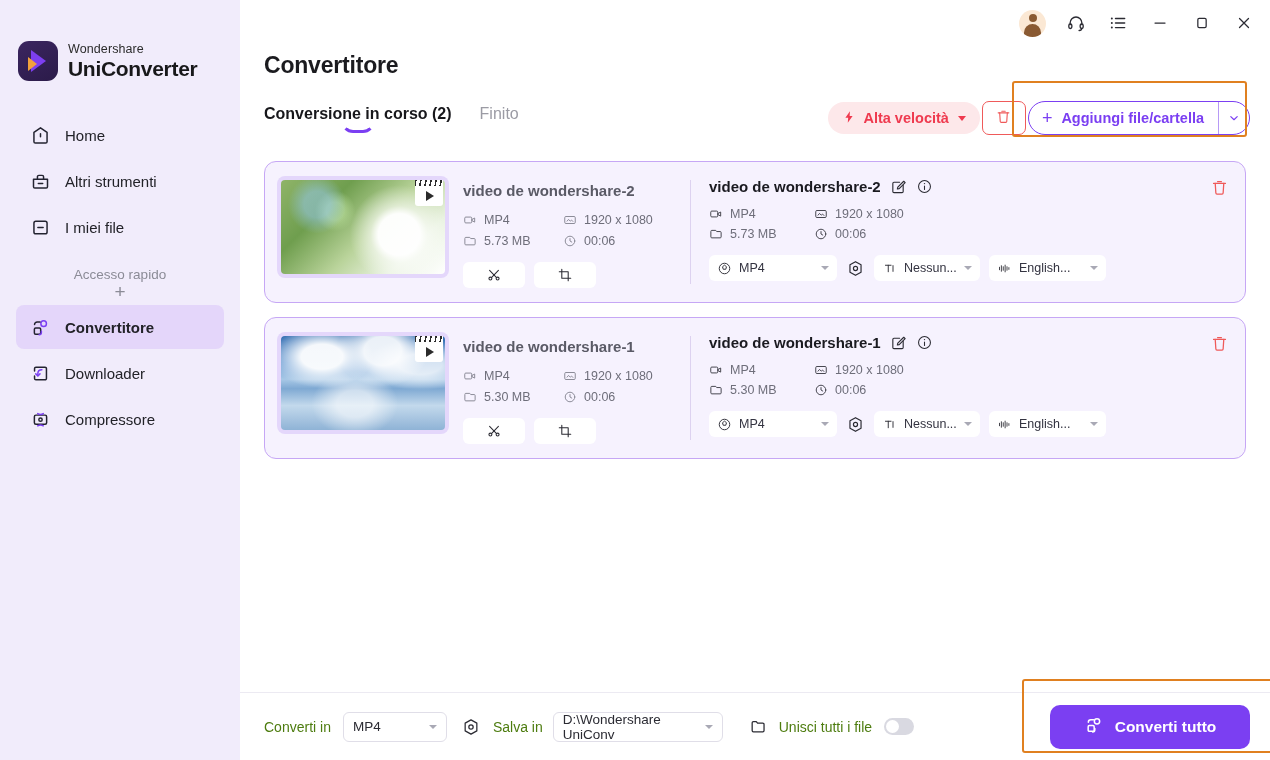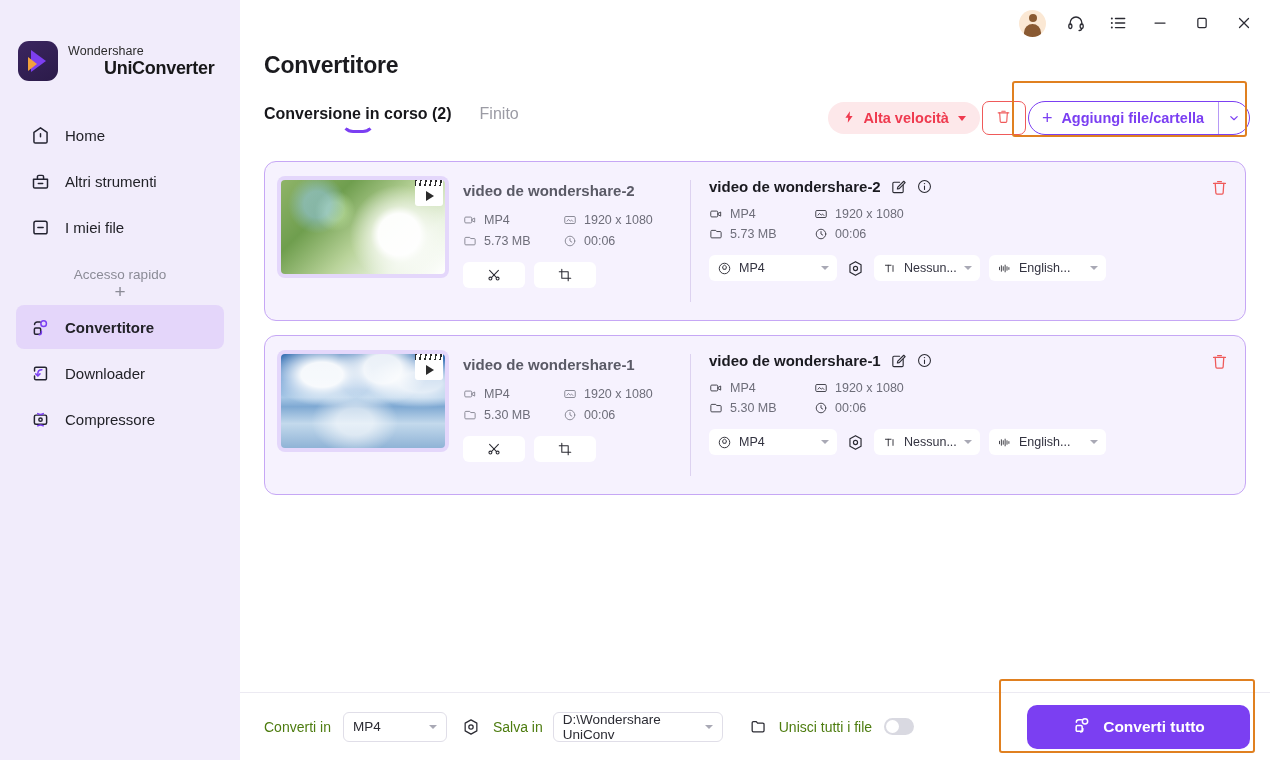--- a/index.html
+++ b/index.html
@@ -30,21 +30,21 @@
     border-bottom: 11px solid transparent;
   }
   .brand-logo .tri-b {
     position:absolute; left:10px; top:16px; width:0; height:0;
     border-left: 9px solid #f2a13c;
     border-top: 7px solid transparent;
     border-bottom: 7px solid transparent;
   }
   .brand-text { line-height: 1; }
   .brand-top { font-size: 12.5px; color: #2b2b2b; letter-spacing: .1px; }
-  .brand-bottom { font-size: 18px; font-weight: 700; color: #18181a; letter-spacing: -.3px; margin-top: 2px; margin-left: 36px;}
+  .brand-bottom { font-size: 21px; font-weight: 700; color: #18181a; letter-spacing: -.3px; margin-top: 2px;}
 
   .nav { margin-top: 30px; }
   .nav-item {
     display:flex; align-items:center; gap: 14px;
     height: 44px; margin: 2px 16px; padding: 0 14px;
     border-radius: 8px; cursor: pointer;
     color: #222228; font-size: 15px;
   }
   .nav-item.active { background: #e4d6fa; font-weight: 700; }
   .nav-ico { width: 21px; height: 21px; flex:0 0 21px; display:block; }
@@ -117,21 +117,21 @@
   .add-label { font-size: 14.5px; color:#7b3ff2; font-weight:700; white-space:nowrap; }
   .add-split { width: 1px; height: 100%; background: #b79af6; }
   .add-caret-box { width: 30px; height:100%; display:flex; align-items:center; justify-content:center; }
 
   
   .filelist { padding: 26px 24px 0 24px; flex: 1 1 auto; overflow: hidden; }
 
   .card {
     display: flex; align-items: stretch;
     border: 1.5px solid #c6a7f5; border-radius: 12px;
-    background: #f6f2fe; margin-bottom: 14px; height: 160px; position: relative;
+    background: #f6f2fe; margin-bottom: 14px; height: 142px; position: relative;
   }
   .card-left { display:flex; padding: 14px 0 0 12px; gap: 14px; width: 425px; flex: 0 0 425px; }
   .thumb-box {
     width: 172px; height: 102px; border-radius: 8px; background:#e4d7fb;
     padding: 4px; flex: 0 0 172px; position: relative;
   }
   .thumb {
     width: 100%; height: 100%; border-radius: 4px; position: relative; overflow:hidden;
   }
   .thumb-green {
@@ -219,21 +219,21 @@
   }
   .toggle .knob { position:absolute; left: 2px; top: 2px; width: 13px; height: 13px; border-radius:50%; background:#fff; }
 
   .convert-wrap { margin-left: auto; position: relative; }
   .convert-hl {
     position:absolute; left: -28px; top: -26px; width: 256px; height: 74px;
     border: 2px solid #e08020; border-radius: 3px; pointer-events:none;
   }
   .convert-btn {
     display:flex; align-items:center; justify-content:center; gap: 11px;
-    width: 223px; height: 44px; border-radius: 10px; background: #7b3ff2;
+    width: 200px; height: 44px; border-radius: 10px; background: #7b3ff2;
     color:#fff; font-size: 15.5px; font-weight: 700; cursor:pointer;
   }
 </style>
 </head>
 <body>
 
 <div id="app">
 
   <aside class="sidebar">
 

